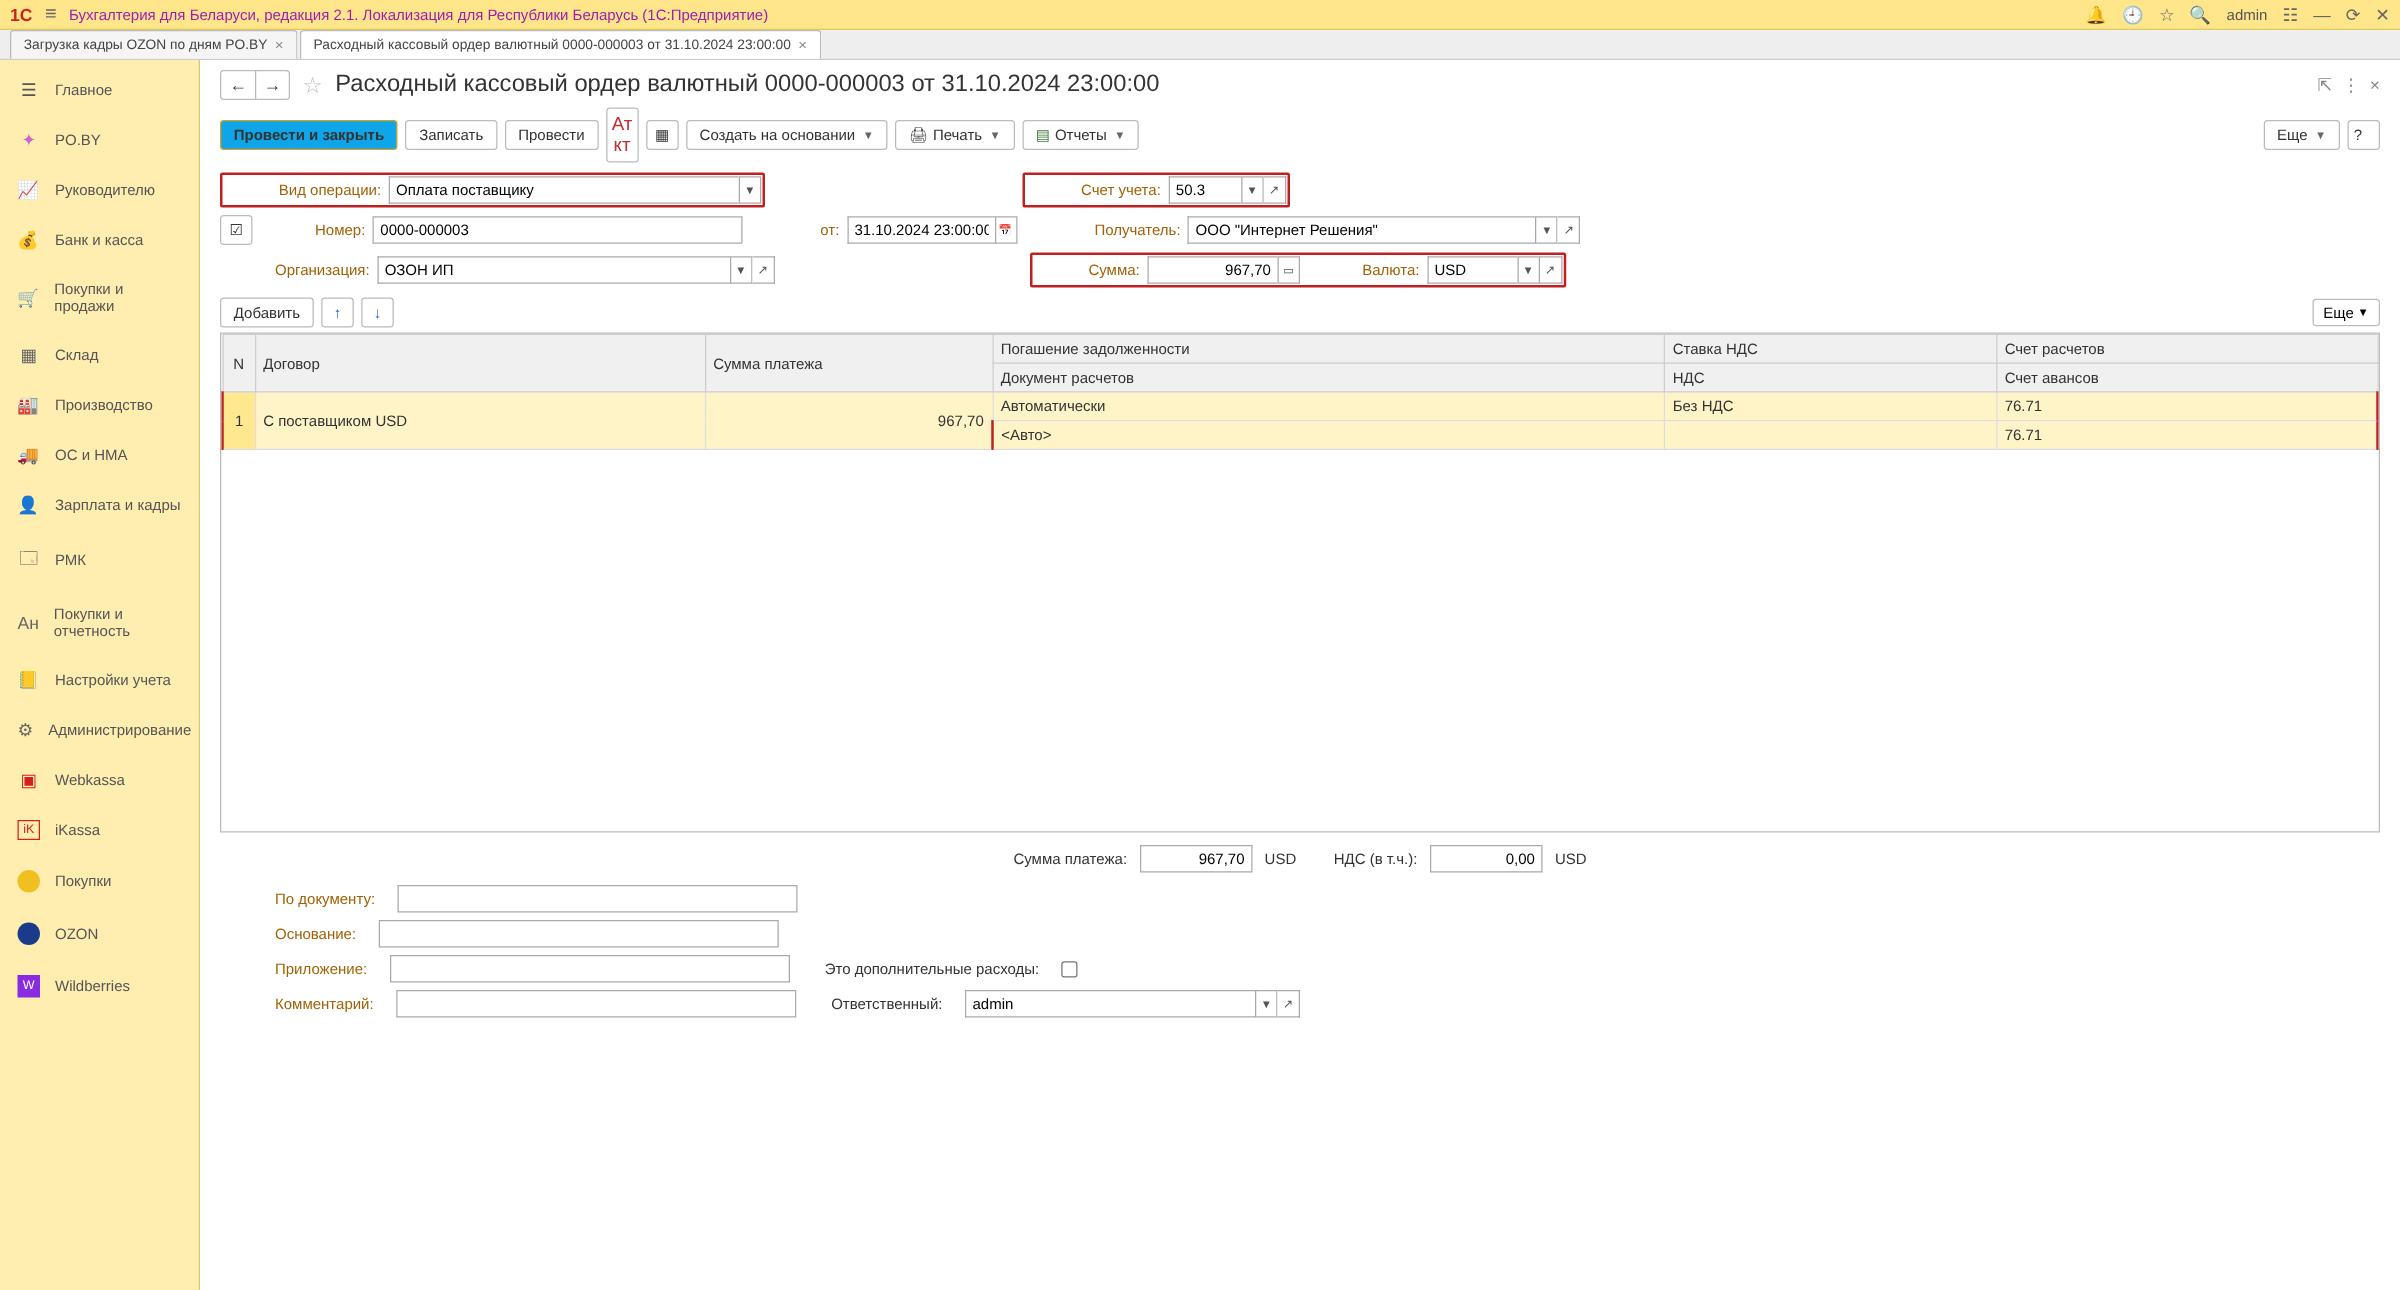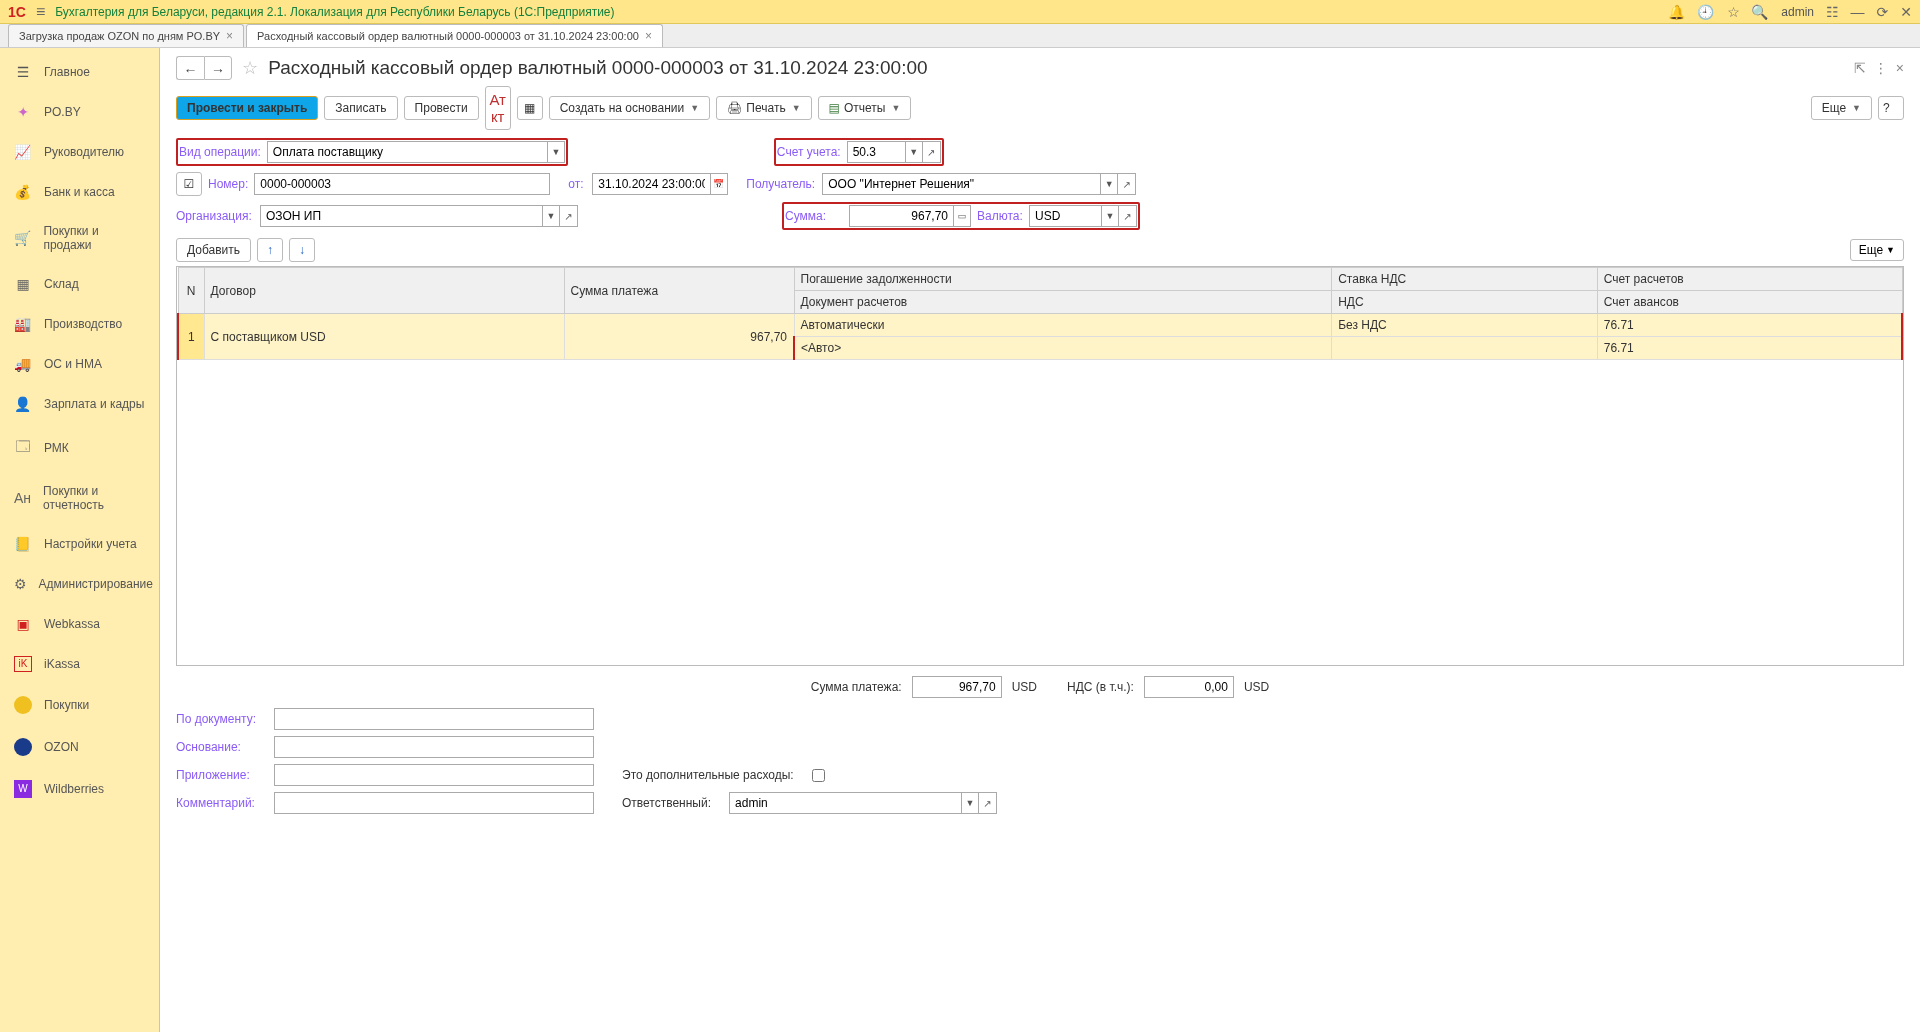--- a/index.html
+++ b/index.html
@@ -2,21 +2,21 @@
 <html><head>
 <meta charset="utf-8">
 <style>
 * { box-sizing: border-box; margin: 0; padding: 0; font-family: Arial, sans-serif; }
 body { font-size: 12px; background: #fff; color: #333; overflow: hidden; }
 
 
 .titlebar { height: 24px; background: #ffe68a; display: flex; align-items: center; padding: 0 8px; gap: 10px; border-bottom: 1px solid #e0c85a; }
 .titlebar .logo { color: #d02020; font-weight: bold; font-size: 14px; }
 .titlebar .menu-icon { font-size: 16px; color: #666; cursor: pointer; }
-.titlebar .title { color: #15803d; font-size: 12px; }
+.titlebar .title { color: #a21caf; font-size: 12px; }
 .titlebar .right { margin-left: auto; display: flex; gap: 12px; align-items: center; }
 .titlebar .right .ico { color: #666; font-size: 14px; cursor: pointer; }
 .titlebar .right .user { color: #555; }
 
 
 .tabsbar { height: 24px; background: #eee; display: flex; align-items: stretch; border-bottom: 1px solid #ccc; padding-left: 8px; }
 .tab { display: flex; align-items: center; padding: 0 10px; border: 1px solid #bbb; border-bottom: none; background: #f5f5f5; margin-right: 2px; border-radius: 3px 3px 0 0; font-size: 11px; color: #444; cursor: pointer; gap: 6px; }
 .tab.active { background: #fff; }
 .tab .close { color: #888; font-size: 12px; }
 
@@ -52,21 +52,21 @@
 .btn { border: 1px solid #bbb; background: #fff; padding: 4px 10px; border-radius: 3px; font-size: 12px; cursor: pointer; color: #333; display:flex; align-items:center; gap:4px; }
 .btn.primary { background: #0ea5e9; border-color: #d9a020; font-weight: bold; }
 .btn .dd { font-size: 9px; color: #666; margin-left: 2px; }
 .btn-icon { width: 26px; padding: 4px; justify-content: center; }
 .toolbar .right { margin-left: auto; display: flex; gap: 6px; }
 
 
 .form-rows { display: flex; flex-direction: column; gap: 6px; margin-bottom: 8px; }
 .frow { display: flex; gap: 18px; align-items: center; }
 .fgroup { display: flex; align-items: center; gap: 6px; }
-.flabel { font-size: 12px; color: #8b5cf6; min-width: 78px; }
+.flabel { font-size: 12px; color: #a16207; min-width: 78px; padding-left: 44px; }
 .finput { border: 1px solid #aaa; background: #fff; padding: 3px 5px; font-size: 12px; height: 22px; }
 .fcombo { display:flex; }
 .fcombo input { border: 1px solid #aaa; border-right:none; padding: 3px 5px; font-size: 12px; height: 22px; }
 .fcombo .ddb { width: 18px; height:22px; border:1px solid #aaa; background:#fff; display:flex; align-items:center; justify-content:center; font-size:9px; color:#555; cursor:pointer; }
 .fcombo .ext { width: 18px; height:22px; border:1px solid #aaa; border-left:none; background:#fff; display:flex; align-items:center; justify-content:center; font-size:10px; color:#555; cursor:pointer; }
 .redbox { border: 2px solid #c02020; padding: 1px; border-radius: 2px; }
 .redbox .fcombo input, .redbox .flabel, .redbox .fcombo .ddb, .redbox .fcombo .ext { }
 .num-right input { text-align: right; }
 
 
@@ -110,21 +110,21 @@
     <span class="user">admin</span>
     <span class="ico">☷</span>
     <span class="ico">—</span>
     <span class="ico">⟳</span>
     <span class="ico">✕</span>
   </div>
 </div>
 
 <div class="tabsbar">
   <div class="tab">
-    <span>Загрузка продаж OZON по дням PO.BY</span>
+    <span>Загрузка кадры OZON по дням PO.BY</span>
     <span class="close">×</span>
   </div>
   <div class="tab active">
     <span>Расходный кассовый ордер валютный 0000-000003 от 31.10.2024 23:00:00</span>
     <span class="close">×</span>
   </div>
 </div>
 
 <div class="layout">
 

